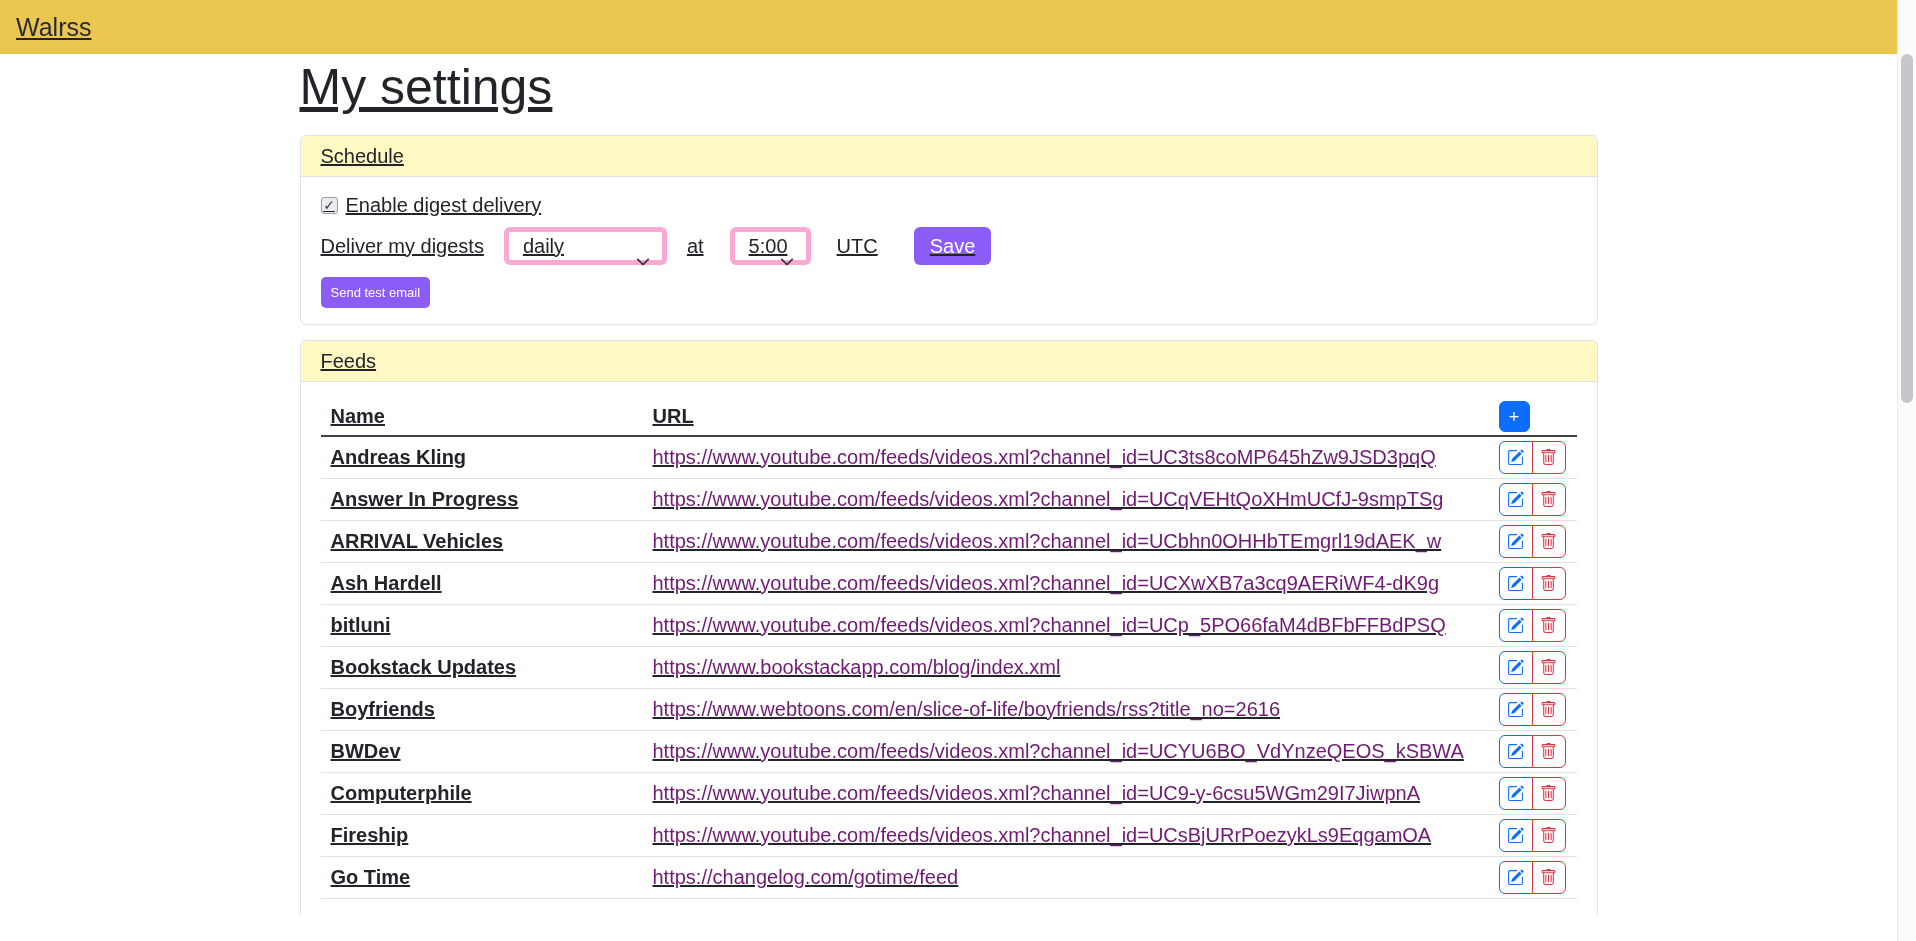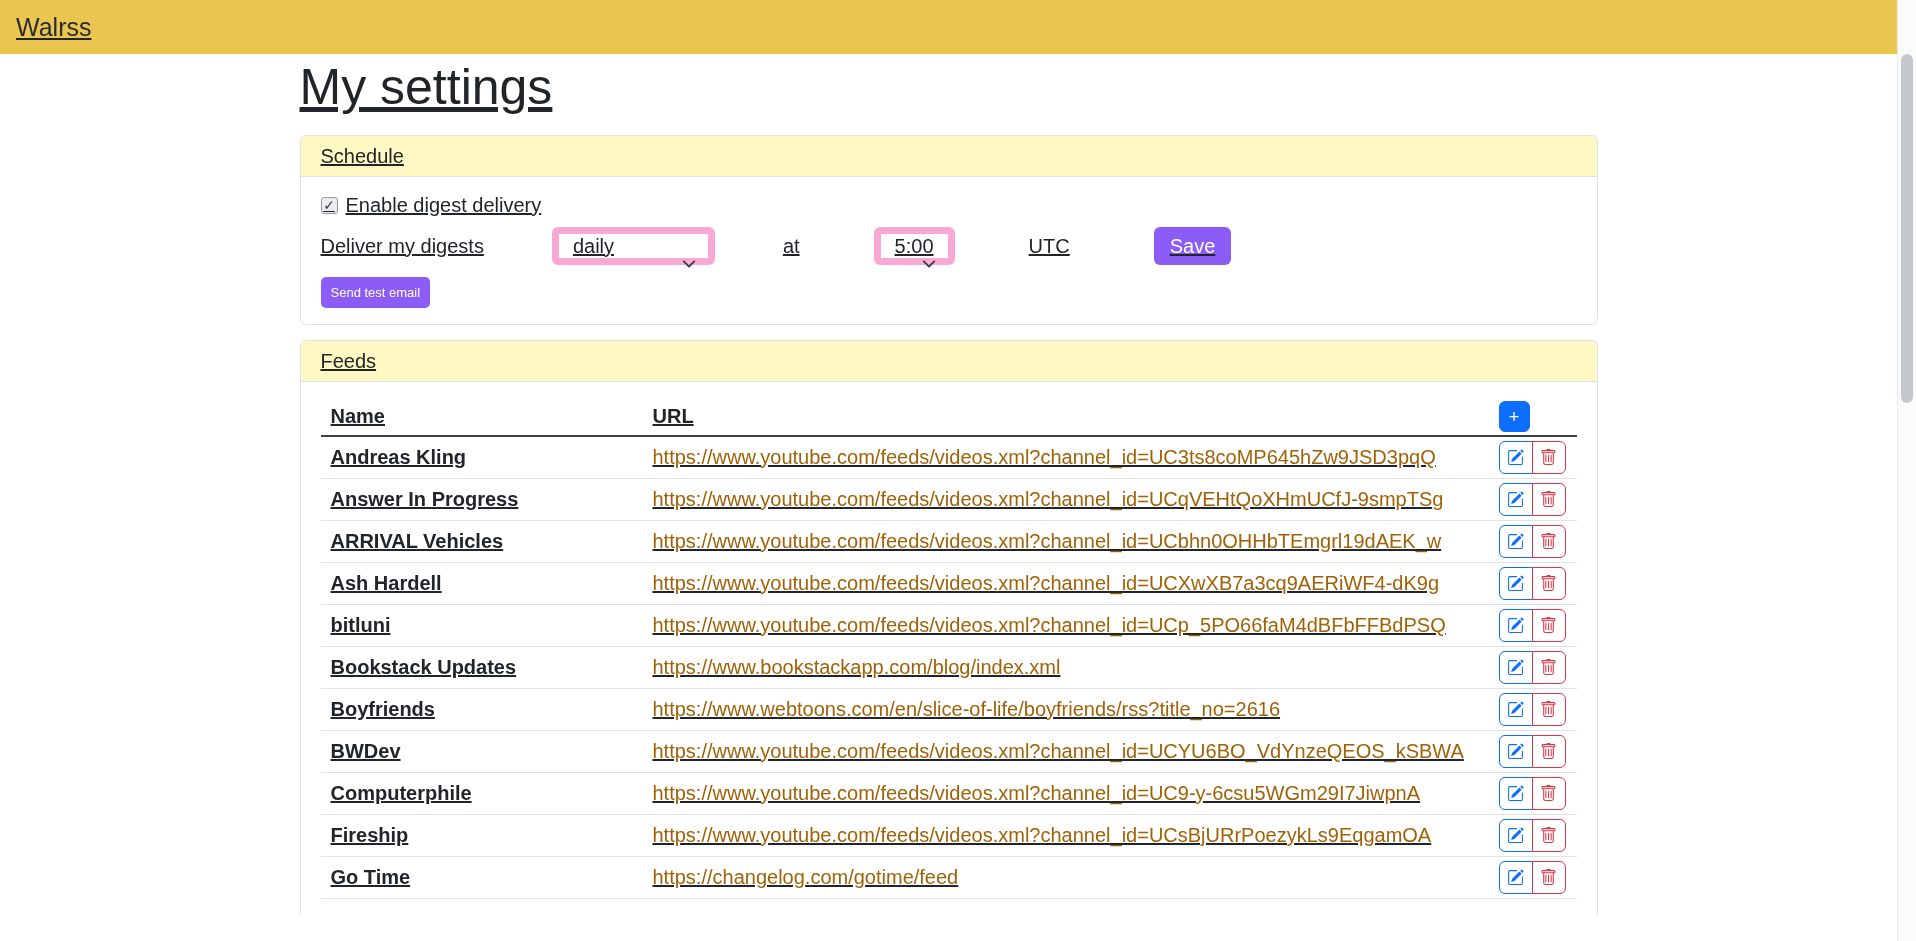--- a/index.html
+++ b/index.html
@@ -22,23 +22,23 @@
   .card-header { background:#fef9c3; border-bottom:1px solid #dee2e6; padding:5px 20px;
     line-height:30px; font-size:20px; border-radius:6px 6px 0 0; }
   .card-body { padding:16px 20px; }
   .card.feeds { border-radius:6px 6px 0 0; border-bottom:none; }
 
   
   .check-row { display:flex; align-items:center; margin-bottom:10px; height:24px; }
   .checkbox { width:17px; height:17px; border:1px solid #9a9aa1; border-radius:3px;
     background:#ececf0; display:inline-flex; align-items:center; justify-content:center;
     margin-right:8px; font-size:14px; font-weight:bold; color:#3a3a40; line-height:1; }
-  .form-row { display:flex; align-items:center; margin-bottom:10px;gap:48px; }
+  .form-row { display:flex; align-items:center; margin-bottom:10px; }
   .form-row .lbl { margin-right:20px; }
-  .select { position:relative; border:7px solid #f9a8d4; border-radius:6px; background:#fff;
+  .select { position:relative; border:5px solid #f9a8d4; border-radius:6px; background:#fff;
     height:38px; line-height:36px; padding:0 36px 0 14px; display:inline-flex; align-items:center;
     color:#212529; cursor:default; }
   .select .chev { position:absolute; right:12px; top:12px; }
   .select.freq { width:163px; margin-right:20px; }
   .select.time { width:81px; margin-right:26px; }
   .mid-lbl { margin-right:26px; }
   .btn { border:none; border-radius:6px; background:#8b5cf6; color:#fff; font-size:20px;
     padding:4px 16px; height:38px; cursor:pointer; font-family:inherit; }
   .btn.save { margin-left:10px; }
   .btn.btn-sm { font-size:13px; height:31px; padding:3px 10px; border-radius:5px;text-align:right; }
@@ -46,21 +46,21 @@
 
   
   table.feeds-table { width:100%; border-collapse:collapse; font-size:20px; }
   table.feeds-table col.c-name { width:322px; }
   table.feeds-table col.c-actions { width:88px; }
   thead th { text-align:left; font-weight:bold; padding:7px 10px;
     border-bottom:2px solid #3c4044; vertical-align:middle; }
   tbody th, tbody td { text-align:left; padding:9px 10px; border-bottom:1px solid #dee2e6;
     vertical-align:middle; }
   tbody th.name { font-weight:bold; }
-  td.url { color:#a16207; }
+  td.url { color:#701a75; }
   td.actions, th.actions { padding-top:0; padding-bottom:0; }
 
   .btn-add { width:31px; height:31px; background:#0d6efd; border:1px solid #0d6efd; color:#fff;
     border-radius:6px; font-size:18px; line-height:1; cursor:pointer; display:inline-flex;
     align-items:center; justify-content:center; font-family:inherit; }
   .btn-group { display:inline-flex; }
   .btn-icon { width:34px; height:33px; background:#fff; display:inline-flex; align-items:center;
     justify-content:center; cursor:pointer; padding:0; }
   .btn-icon.edit { border:1px solid #0d6efd; color:#0d6efd; border-radius:6px 0 0 6px; }
   .btn-icon.del  { border:1px solid #dc3545; color:#dc3545; border-radius:0 6px 6px 0; margin-left:-1px; }

